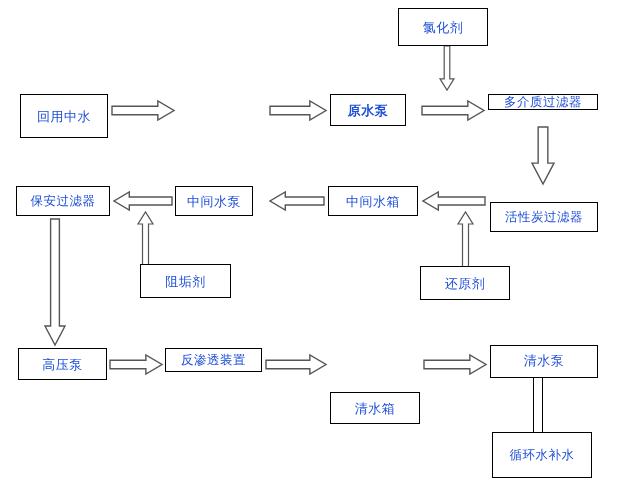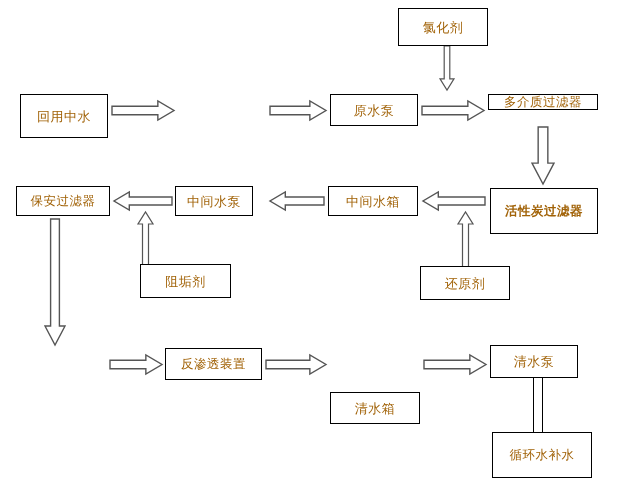--- a/index.html
+++ b/index.html
@@ -16,21 +16,21 @@
     overflow: hidden;
   }
   .node {
     position: absolute;
     box-sizing: border-box;
     border: 1px solid #000000;
     background: #ffffff;
     display: flex;
     align-items: center;
     justify-content: center;
-    color: #a16207;
+    color: #1d4ed8;
     font-size: 13px;
     line-height: 1;
     letter-spacing: 0.5px;
     white-space: nowrap;
     z-index: 3;
   }
   .node.small { font-size: 12.5px; }
   .arrow {
     position: absolute;
     z-index: 2;
@@ -119,49 +119,52 @@
         <polygon points="0,5.32 45.85,5.32 45.85,0 62,9.5 45.85,19 45.85,13.68 0,13.68" fill="#ffffff" stroke="#555555" stroke-width="1.4" stroke-linejoin="miter"></polygon>
       </svg>
     </div>
     <div class="conn-line" title="cleanpump-to-makeup" style="left: 533px; top: 378px; width: 10px; height: 55px;"></div>
     <div class="node" style="left: 398px; top: 8px; width: 90px; height: 38px;">
       <span>氯化剂</span>
     </div>
     <div class="node" style="left: 20px; top: 94px; width: 88px; height: 44px;">
       <span>回用中水</span>
     </div>
-    <div class="node" style="left: 330px; top: 94px; width: 88px; height: 32px;">
+    <div class="node" style="left: 330px; top: 94px; width: 76px; height: 32px; font-weight: bold;">
       <span>原水泵</span>
     </div>
     <div class="node small" style="left: 488px; top: 94px; width: 110px; height: 16px;">
       <span>多介质过滤器</span>
     </div>
     <div class="node small" style="left: 16px; top: 186px; width: 94px; height: 30px;">
       <span>保安过滤器</span>
     </div>
     <div class="node" style="left: 175px; top: 186px; width: 78px; height: 30px;">
       <span>中间水泵</span>
     </div>
     <div class="node" style="left: 328px; top: 186px; width: 90px; height: 30px;">
       <span>中间水箱</span>
     </div>
-    <div class="node small" style="left: 490px; top: 188px; width: 108px; height: 46px; font-weight: bold;">
+    <div class="node small" style="left: 490px; top: 202px; width: 108px; height: 30px;">
       <span>活性炭过滤器</span>
     </div>
     <div class="node" style="left: 100px; top: 264px; width: 91px; height: 34px; margin-left: 40px;">
       <span>阻垢剂</span>
     </div>
     <div class="node" style="left: 420px; top: 266px; width: 90px; height: 34px;">
       <span>还原剂</span>
     </div>
-    <div class="node small" style="left: 165px; top: 348px; width: 97px; height: 32px; font-family: Liberation Serif, serif;">
+    <div class="node" style="left: 18px; top: 348px; width: 89px; height: 32px;">
+      <span>高压泵</span>
+    </div>
+    <div class="node small" style="left: 165px; top: 348px; width: 97px; height: 24px; font-family: Liberation Serif, serif;">
       <span>反渗透装置</span>
     </div>
     <div class="node" style="left: 330px; top: 348px; width: 90px; height: 32px; margin-top: 44px;">
       <span>清水箱</span>
     </div>
-    <div class="node" style="left: 490px; top: 345px; width: 88px; height: 33px;">
+    <div class="node" style="left: 490px; top: 345px; width: 108px; height: 33px; font-family: Liberation Mono, monospace;">
       <span>清水泵</span>
     </div>
     <div class="node small" style="left: 492px; top: 432px; width: 100px; height: 46px;">
       <span>循环水补水</span>
     </div>
   </div>
 
 </body></html>

